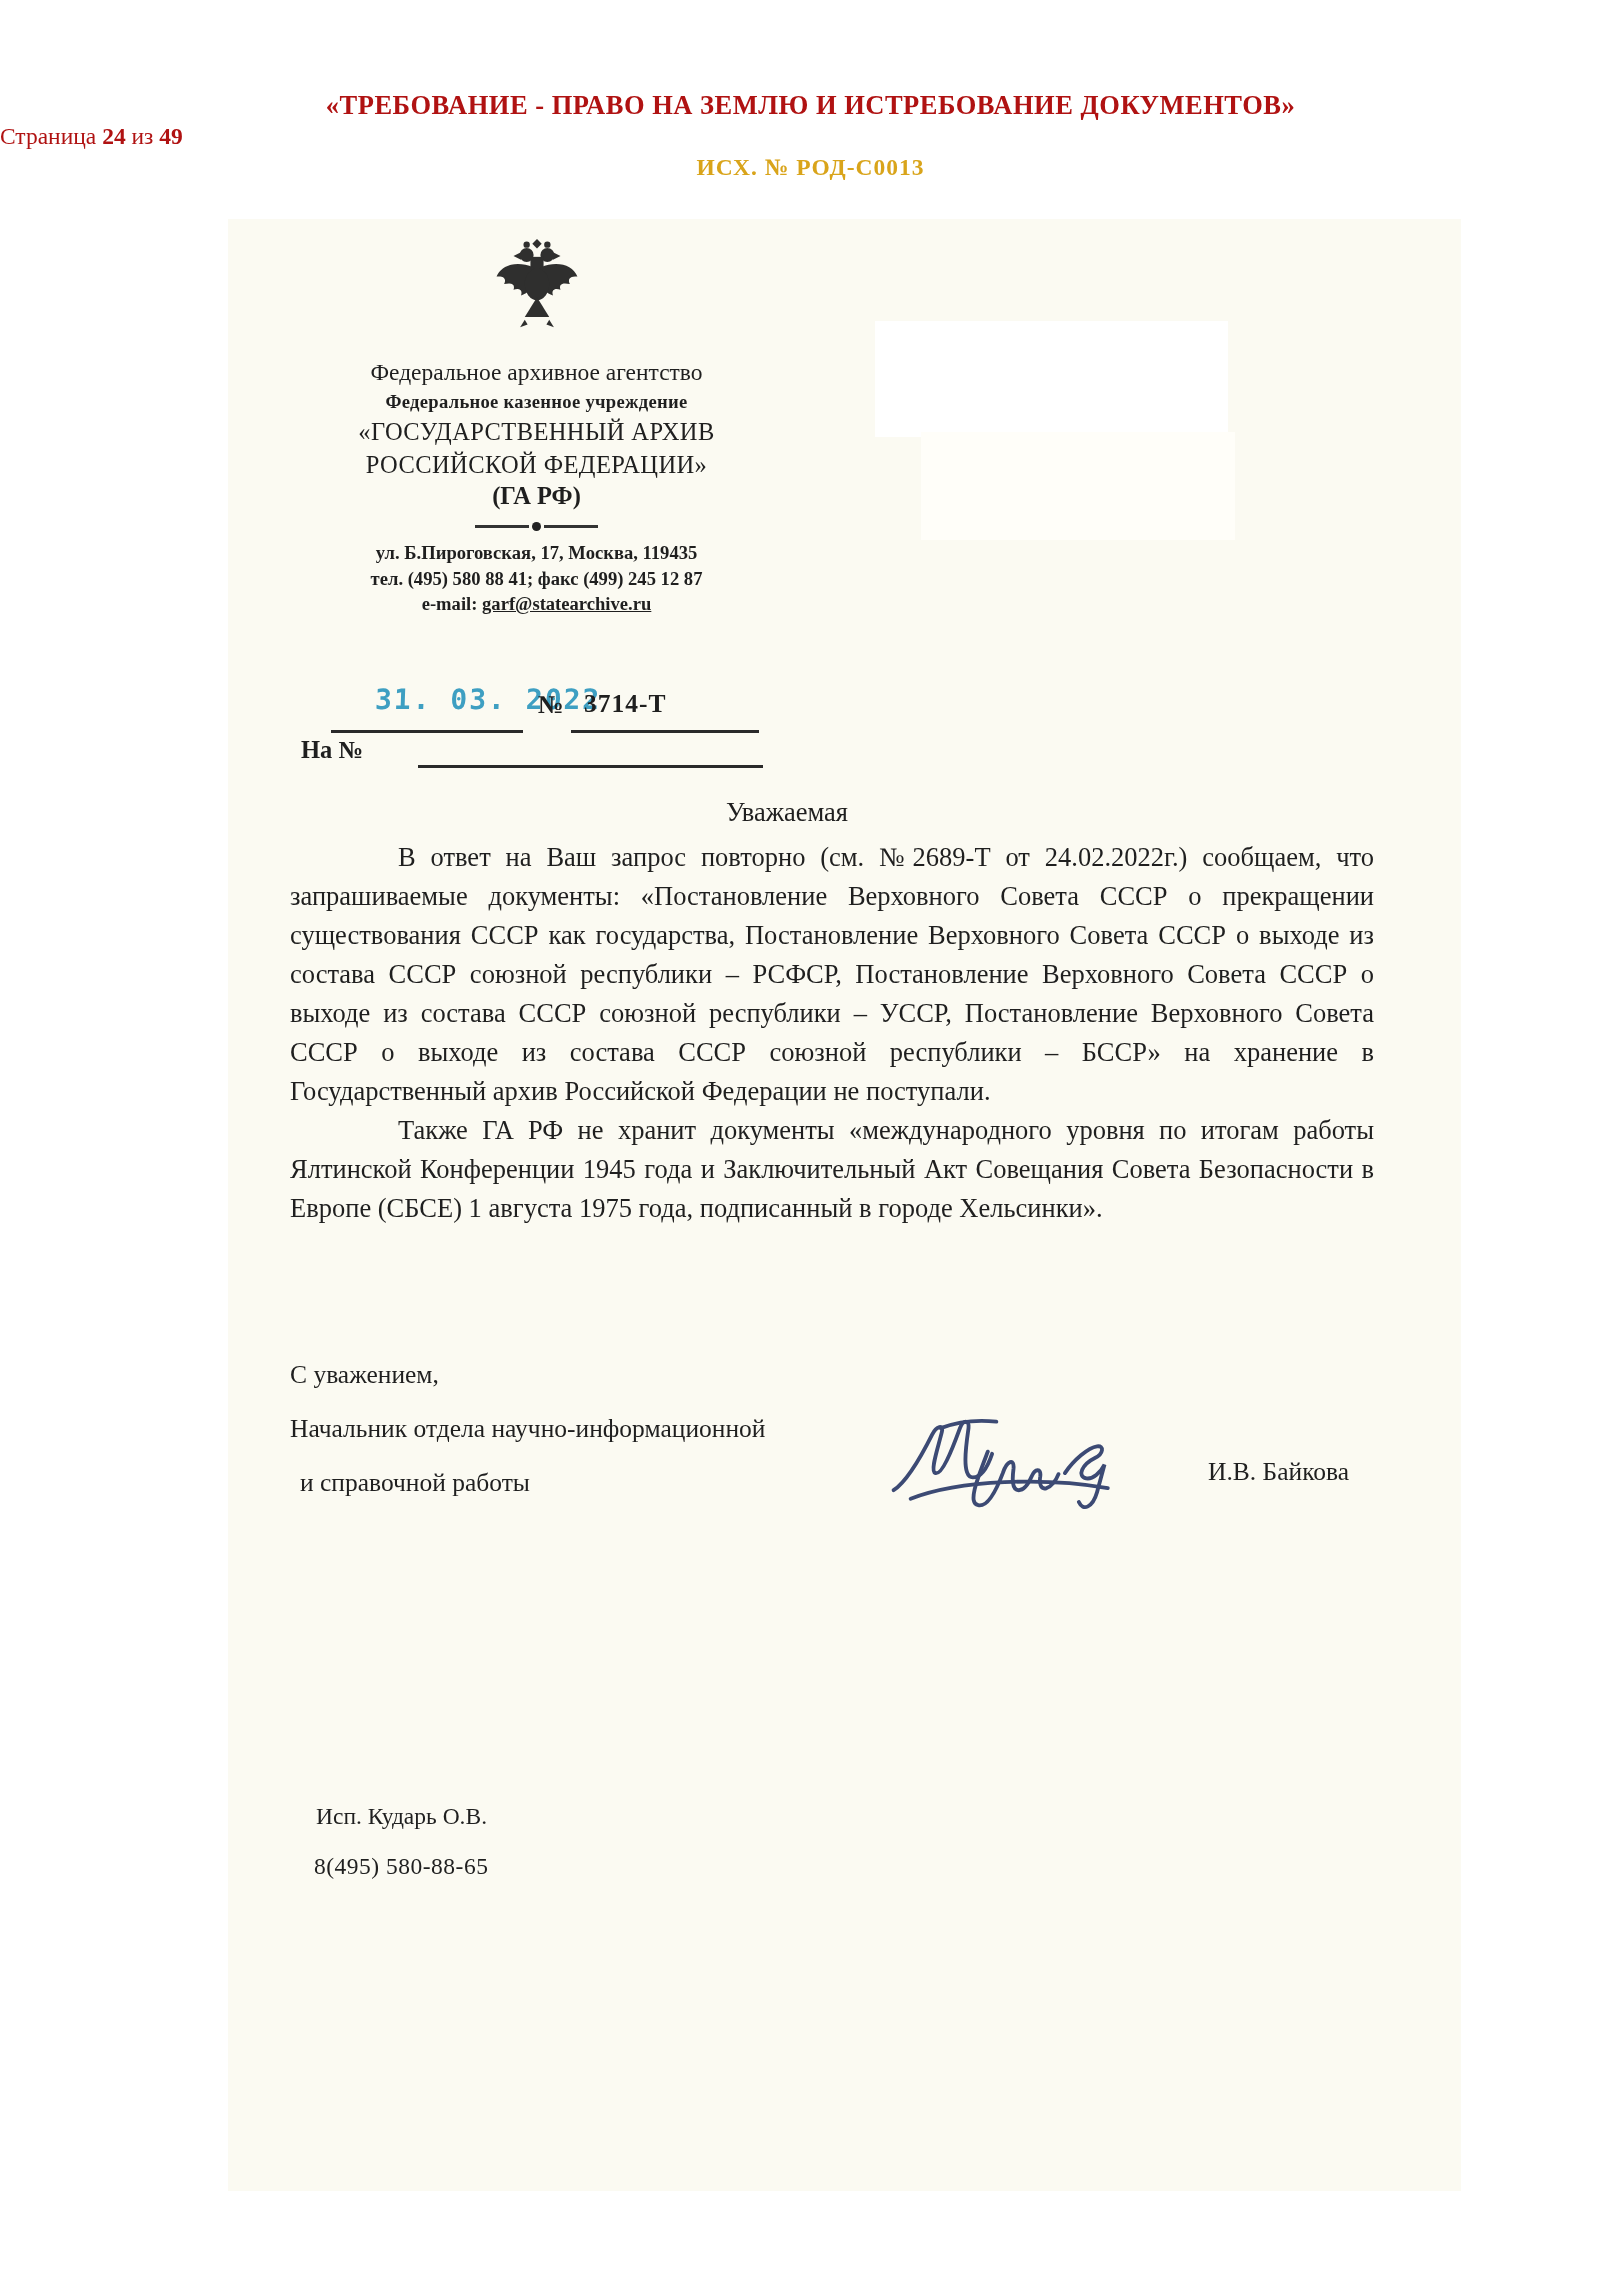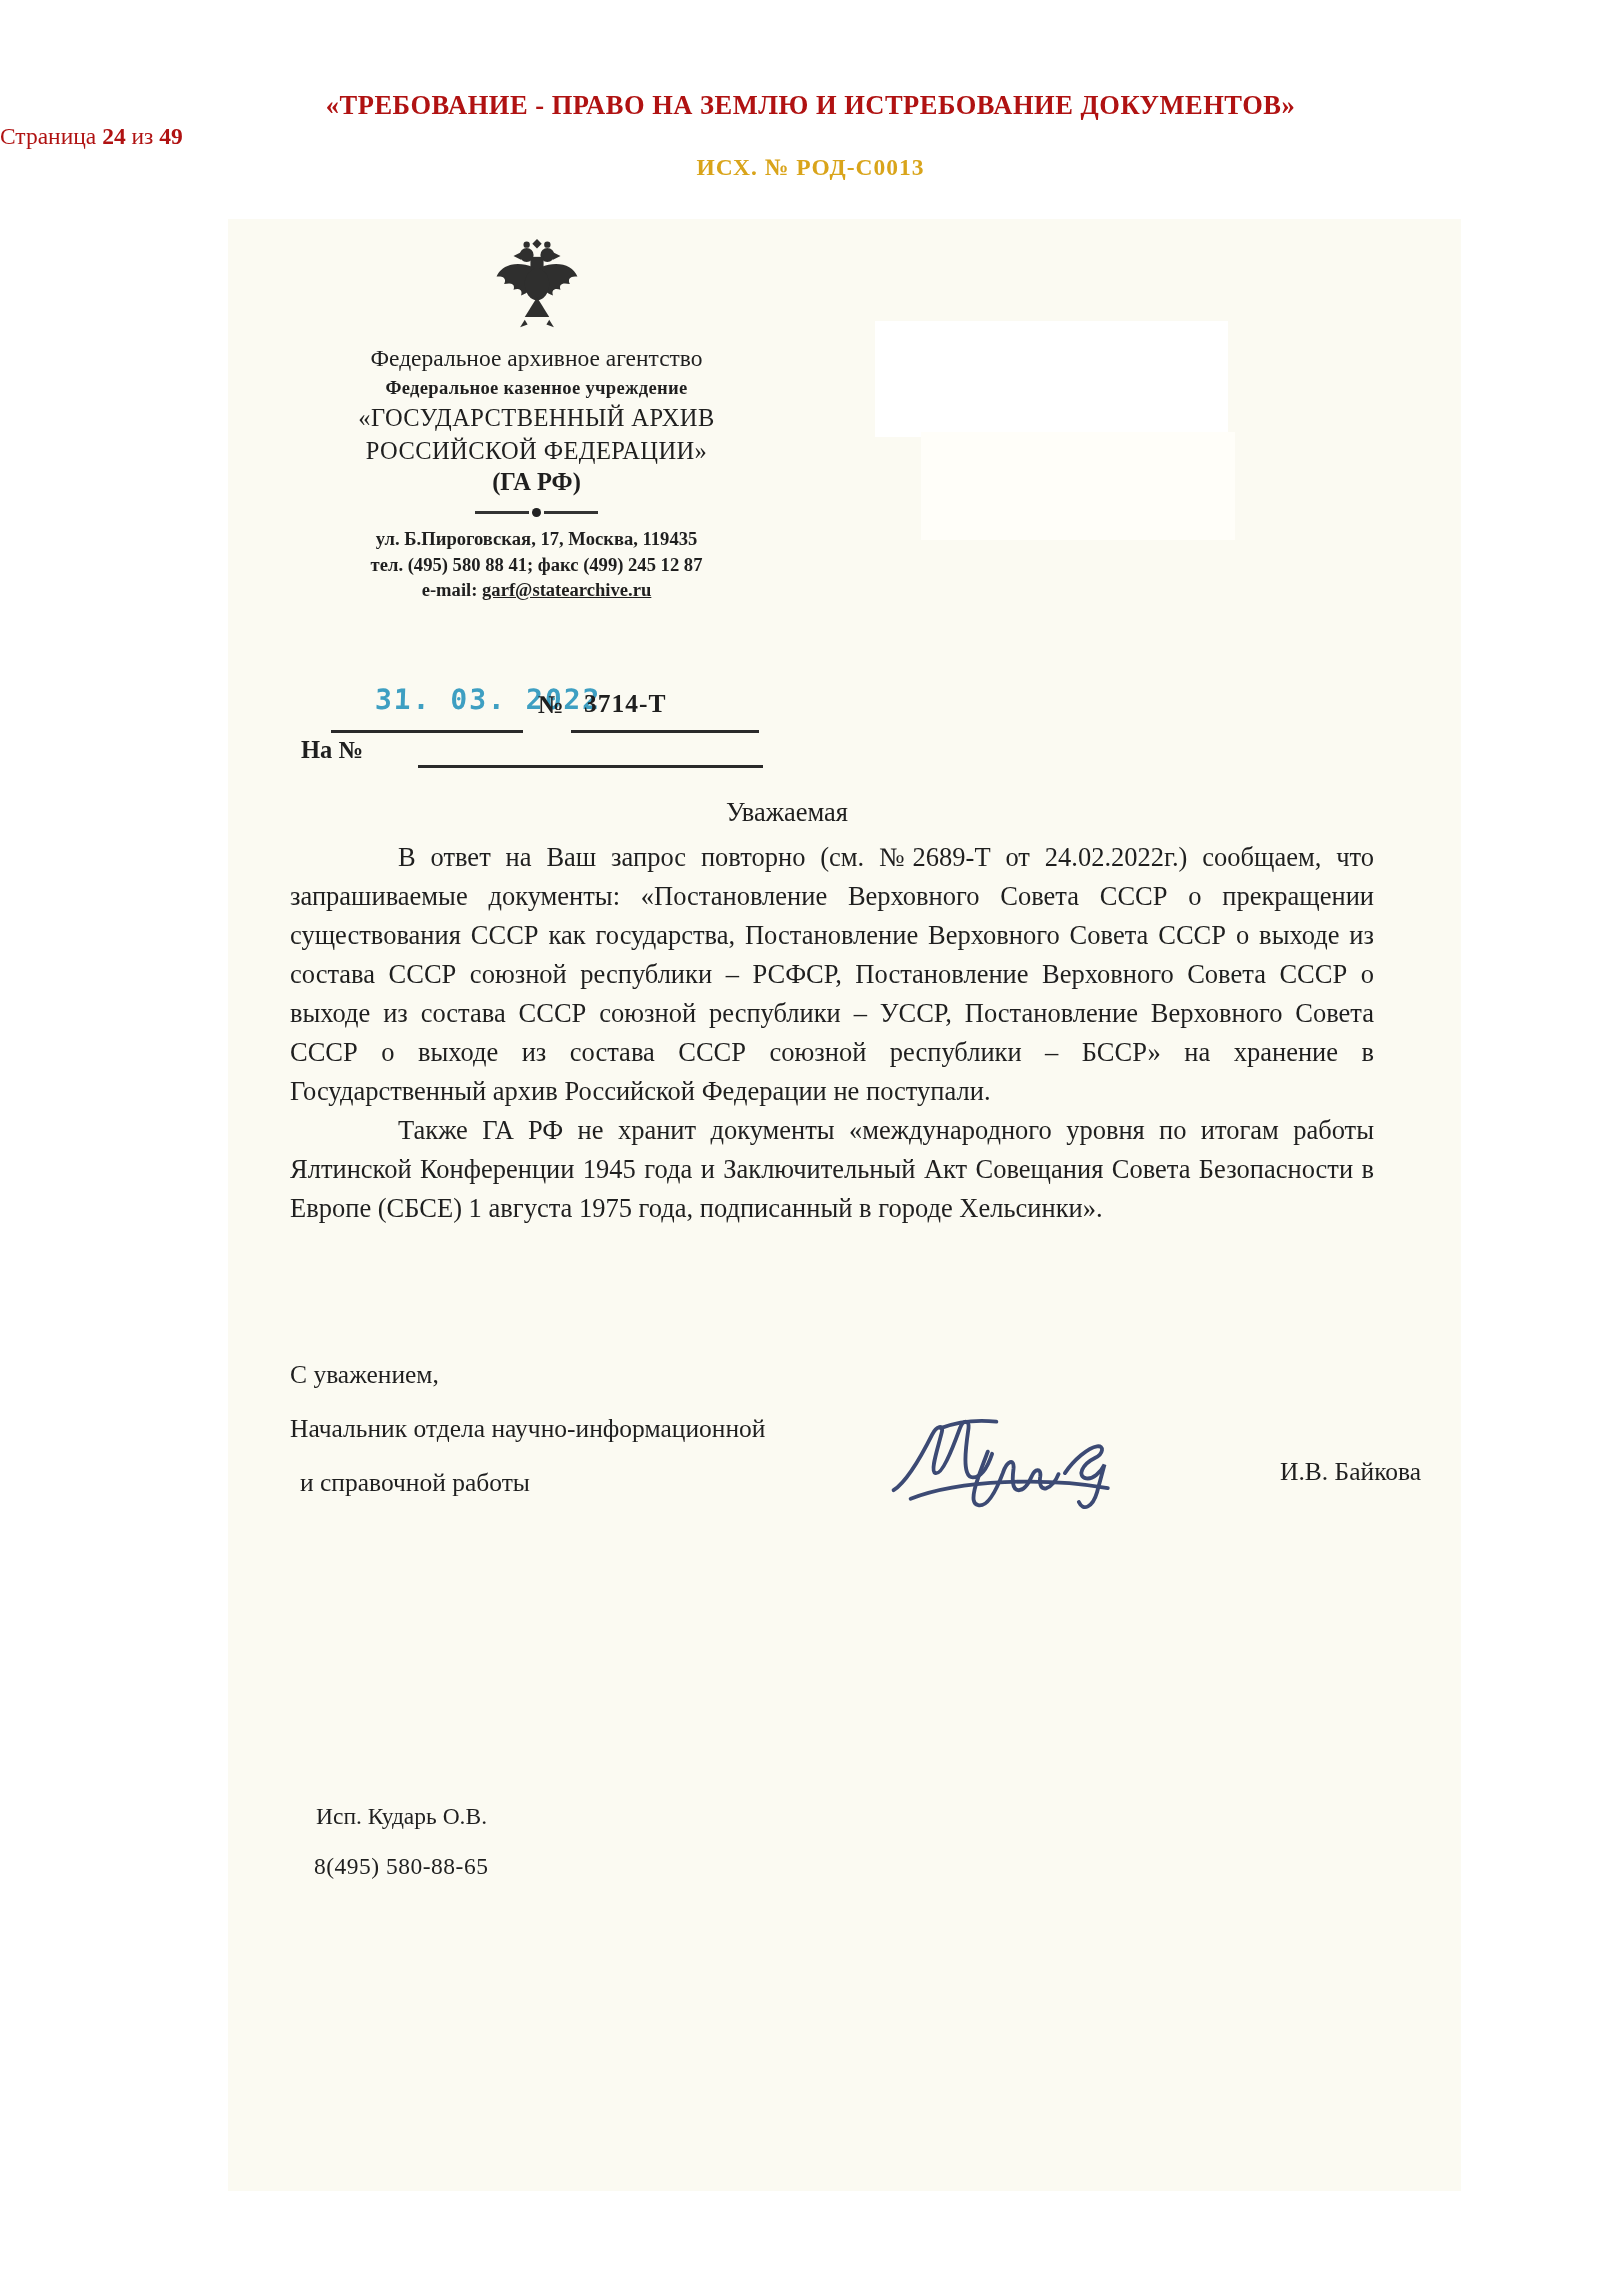--- a/index.html
+++ b/index.html
@@ -25,21 +25,21 @@
   .hdr-ref{top:154px;left:0;width:100%;text-align:center;font-size:23.5px;font-weight:bold;
     color:var(--ref_gold);letter-spacing:1px;}
   
   .scan{left:228px;top:219px;width:1233px;height:1972px;background:var(--scan_bg);}
   .patch1{left:875px;top:321px;width:353px;height:116px;background:#ffffff;}
   .patch2{left:921px;top:431px;width:314px;height:108px;background:#fffef9;}
   .scan-content{left:0;top:0;width:100%;height:100%;filter:blur(0.3px);}
   
   .letterhead{left:348px;top:232px;width:377px;text-align:center;}
   .eagle{display:block;margin:0 auto;opacity:.92;filter:blur(0.4px);}
-  .lh-agency{font-size:23.5px;margin-top:5px;}
+  .lh-agency{font-size:23.5px;margin-top:19px;}
   .lh-type{font-size:18.6px;font-weight:bold;margin-top:4.9px;letter-spacing:0.3px;}
   .lh-name{font-size:24.5px;font-weight:normal;line-height:29px;margin-top:4px;letter-spacing:0.4px;}
   .lh-abbr{font-size:24.5px;font-weight:bold;margin-top:2.9px;}
   .lh-divider{display:flex;align-items:center;justify-content:center;margin:12.7px auto 8.8px auto;width:137px;}
   .lh-divider .bar{width:54px;height:2.9px;background:#333;}
   .lh-divider .dot{width:8.8px;height:8.8px;border-radius:50%;background:#222;margin:0 2.9px;}
   .lh-addr,.lh-phone,.lh-email{font-size:18.6px;font-weight:bold;line-height:25.5px;}
   .lh-email a{color:var(--ink);text-decoration:underline;}
   
   .stamp{left:375px;top:683px;font-family:"DejaVu Sans Mono",monospace;font-weight:bold;
@@ -54,21 +54,21 @@
   
   .salutation{left:290px;top:797px;width:1084px;box-sizing:border-box;padding-right:90px;
     text-align:center;font-size:26.5px;}
   .body-text{left:290px;top:838px;width:1084px;font-size:26.5px;line-height:39px;text-align:justify;}
   .body-text p{margin:0;text-indent:108px;}
   
   .closing{left:290px;top:1360px;font-size:25.5px;}
   .sig-title1{left:290px;top:1414px;font-size:25.5px;}
   .sig-title2{left:300px;top:1468px;font-size:25.5px;}
   .sig-scribble{left:885px;top:1400px;}
-  .sig-name{left:1280px;top:1457px;font-size:25.5px;}
+  .sig-name{left:1208px;top:1457px;font-size:25.5px;}
   
   .exec{left:316px;top:1803px;font-size:23.5px;}
   .exec-phone{left:314px;top:1853px;font-size:23.5px;letter-spacing:0.5px;}
 </style>
 </head>
 <body>
 
 <div class="page">
 
   <div class="abs hdr-title">«ТРЕБОВАНИЕ - ПРАВО НА ЗЕМЛЮ И ИСТРЕБОВАНИЕ ДОКУМЕНТОВ»</div>

